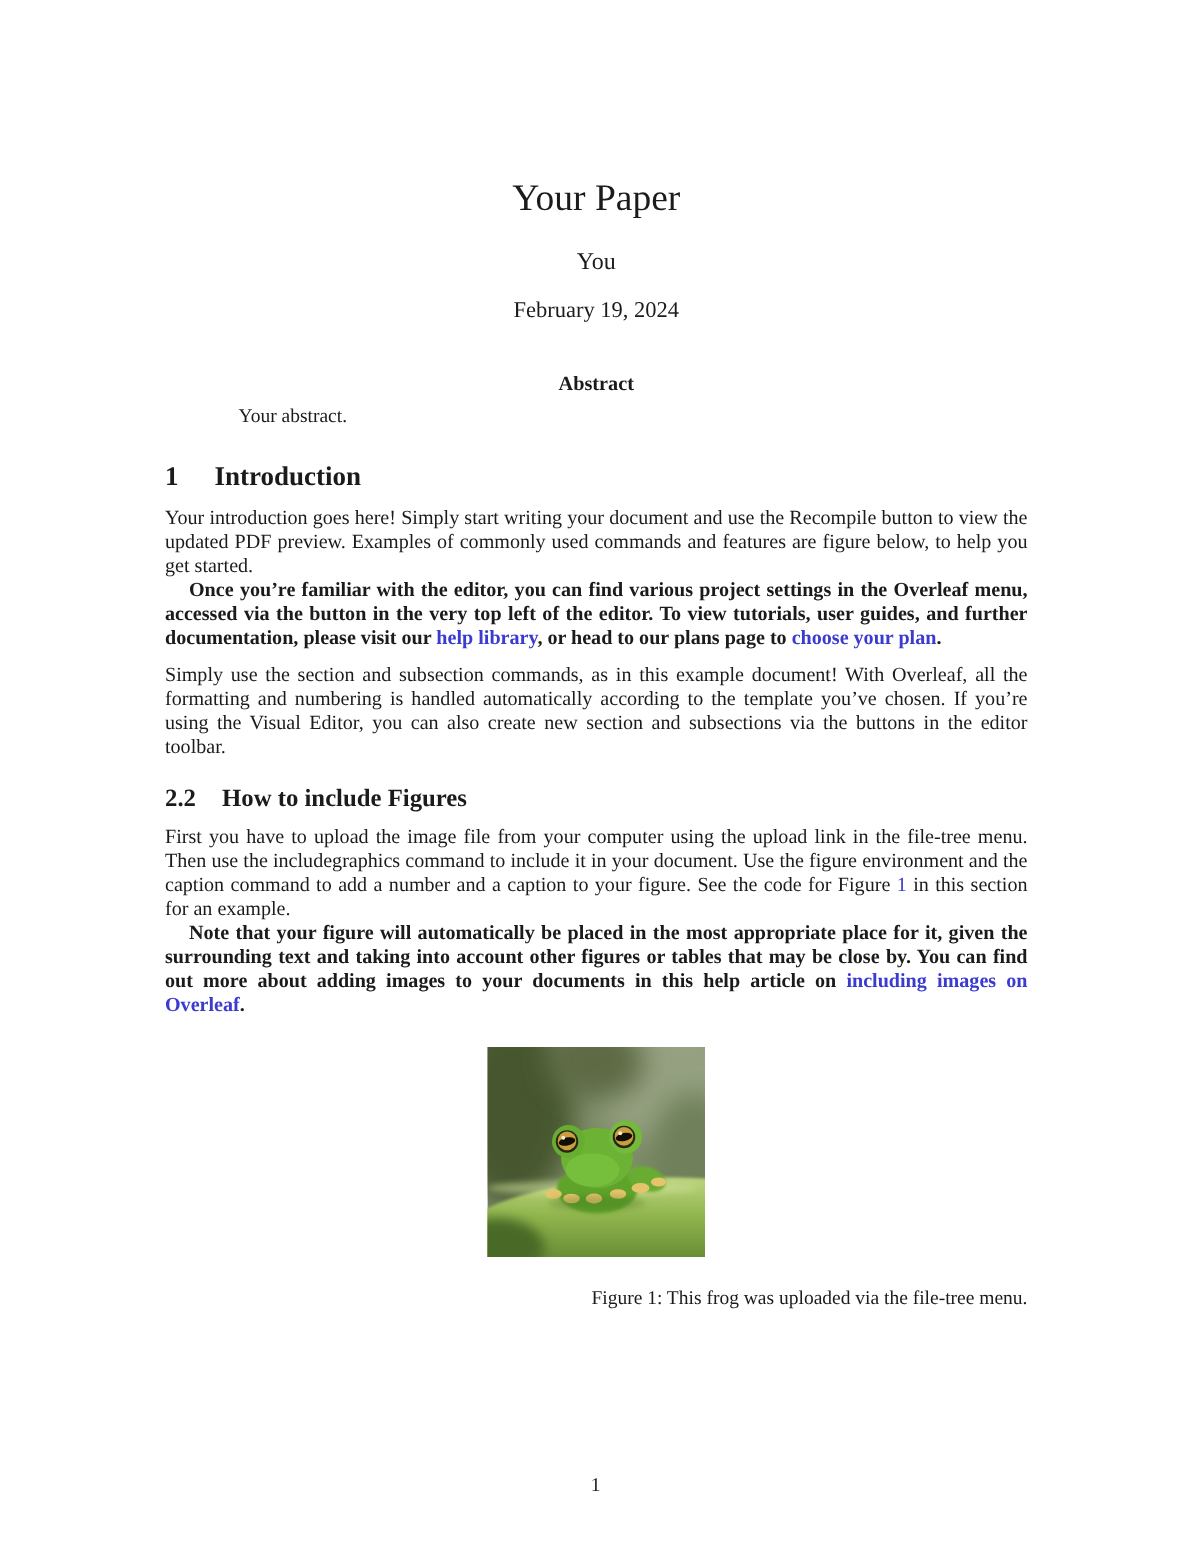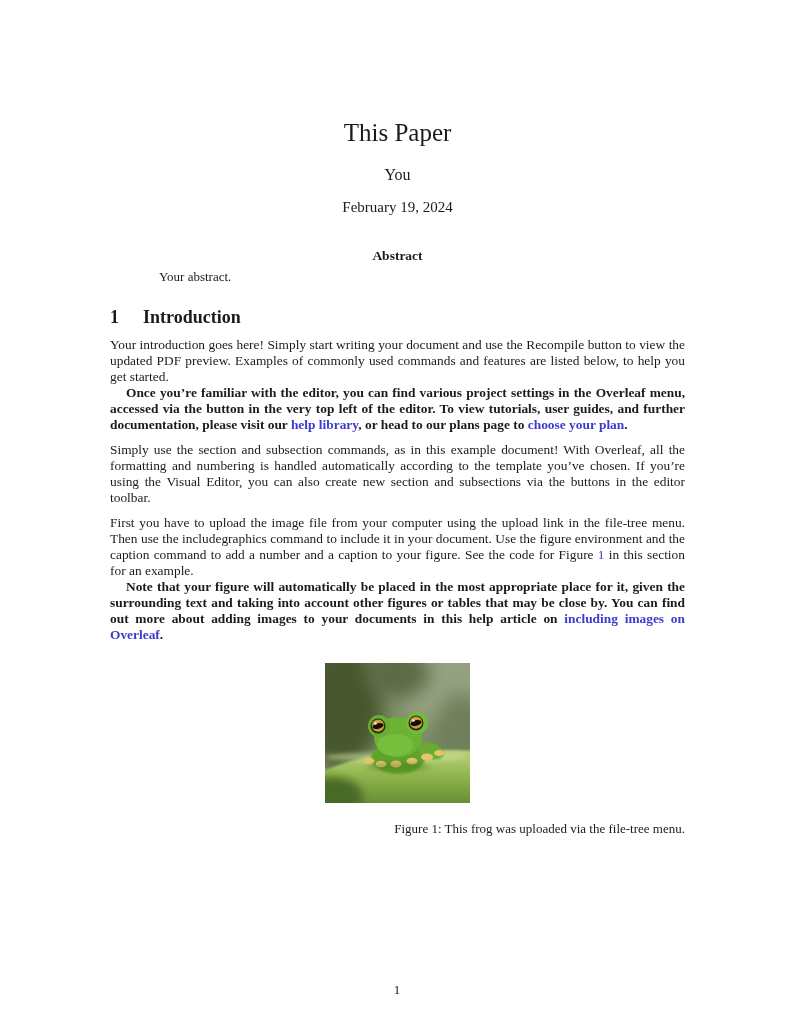--- a/index.html
+++ b/index.html
@@ -37,37 +37,38 @@
   .figure-caption { text-align: right; font-size: 13px; margin-top: 14px; }
 
   .page-number { position: absolute; bottom: 30px; left: 0; width: 100%; text-align: center; font-size: 13px; }
 </style>
 </head>
 <body>
 
 <div class="page">
   <div class="content">
 
-    <h1 class="doc-title">This Paper</h1>
+    <h1 class="doc-title">Your Paper</h1>
     <div class="author">You</div>
     <div class="doc-date">February 19, 2024</div>
 
     <div class="abstract-heading">Abstract</div>
     <div class="abstract-body">Your abstract.</div>
 
     <h2 class="sec"><span class="num">1</span><span>Introduction</span></h2>
 
-    <p class="body-par first">Your introduction goes here! Simply start writing your document and use the Recompile button to view the updated PDF preview. Examples of commonly used commands and features are listed below, to help you get started.</p>
+    <p class="body-par first">Your introduction goes here! Simply start writing your document and use the Recompile button to view the updated PDF preview. Examples of commonly used commands and features are figure below, to help you get started.</p>
 
     <p class="body-par indent"><span>Once you’re familiar with the editor, you can find various project settings in the Overleaf menu, accessed via the button in the very top left of the editor. To view tutorials, user guides, and further documentation, please visit our </span><a class="link">help library</a><span>, or head to our plans page to </span><a class="link">choose your plan</a><span>.</span></p>
 
 
 
     <p class="body-par first">Simply use the section and subsection commands, as in this example document! With Overleaf, all the formatting and numbering is handled automatically according to the template you’ve chosen. If you’re using the Visual Editor, you can also create new section and subsections via the buttons in the editor toolbar.</p>
 
+    <h3 class="subsec"><span class="num">2.2</span><span>How to include Figures</span></h3>
 
     <p class="body-par first"><span>First you have to upload the image file from your computer using the upload link in the file-tree menu. Then use the includegraphics command to include it in your document. Use the figure environment and the caption command to add a number and a caption to your figure. See the code for Figure </span><a class="link">1</a><span> in this section for an example.</span></p>
 
     <p class="body-par indent"><span>Note that your figure will automatically be placed in the most appropriate place for it, given the surrounding text and taking into account other figures or tables that may be close by. You can find out more about adding images to your documents in this help article on </span><a class="link">including images on Overleaf</a><span>.</span></p>
 
     <div class="figure-wrap">
       
       <svg class="frog" viewBox="0 0 145 140" aria-label="frog photo">
         <defs>
           <filter id="b8" x="-60%" y="-60%" width="220%" height="220%">

